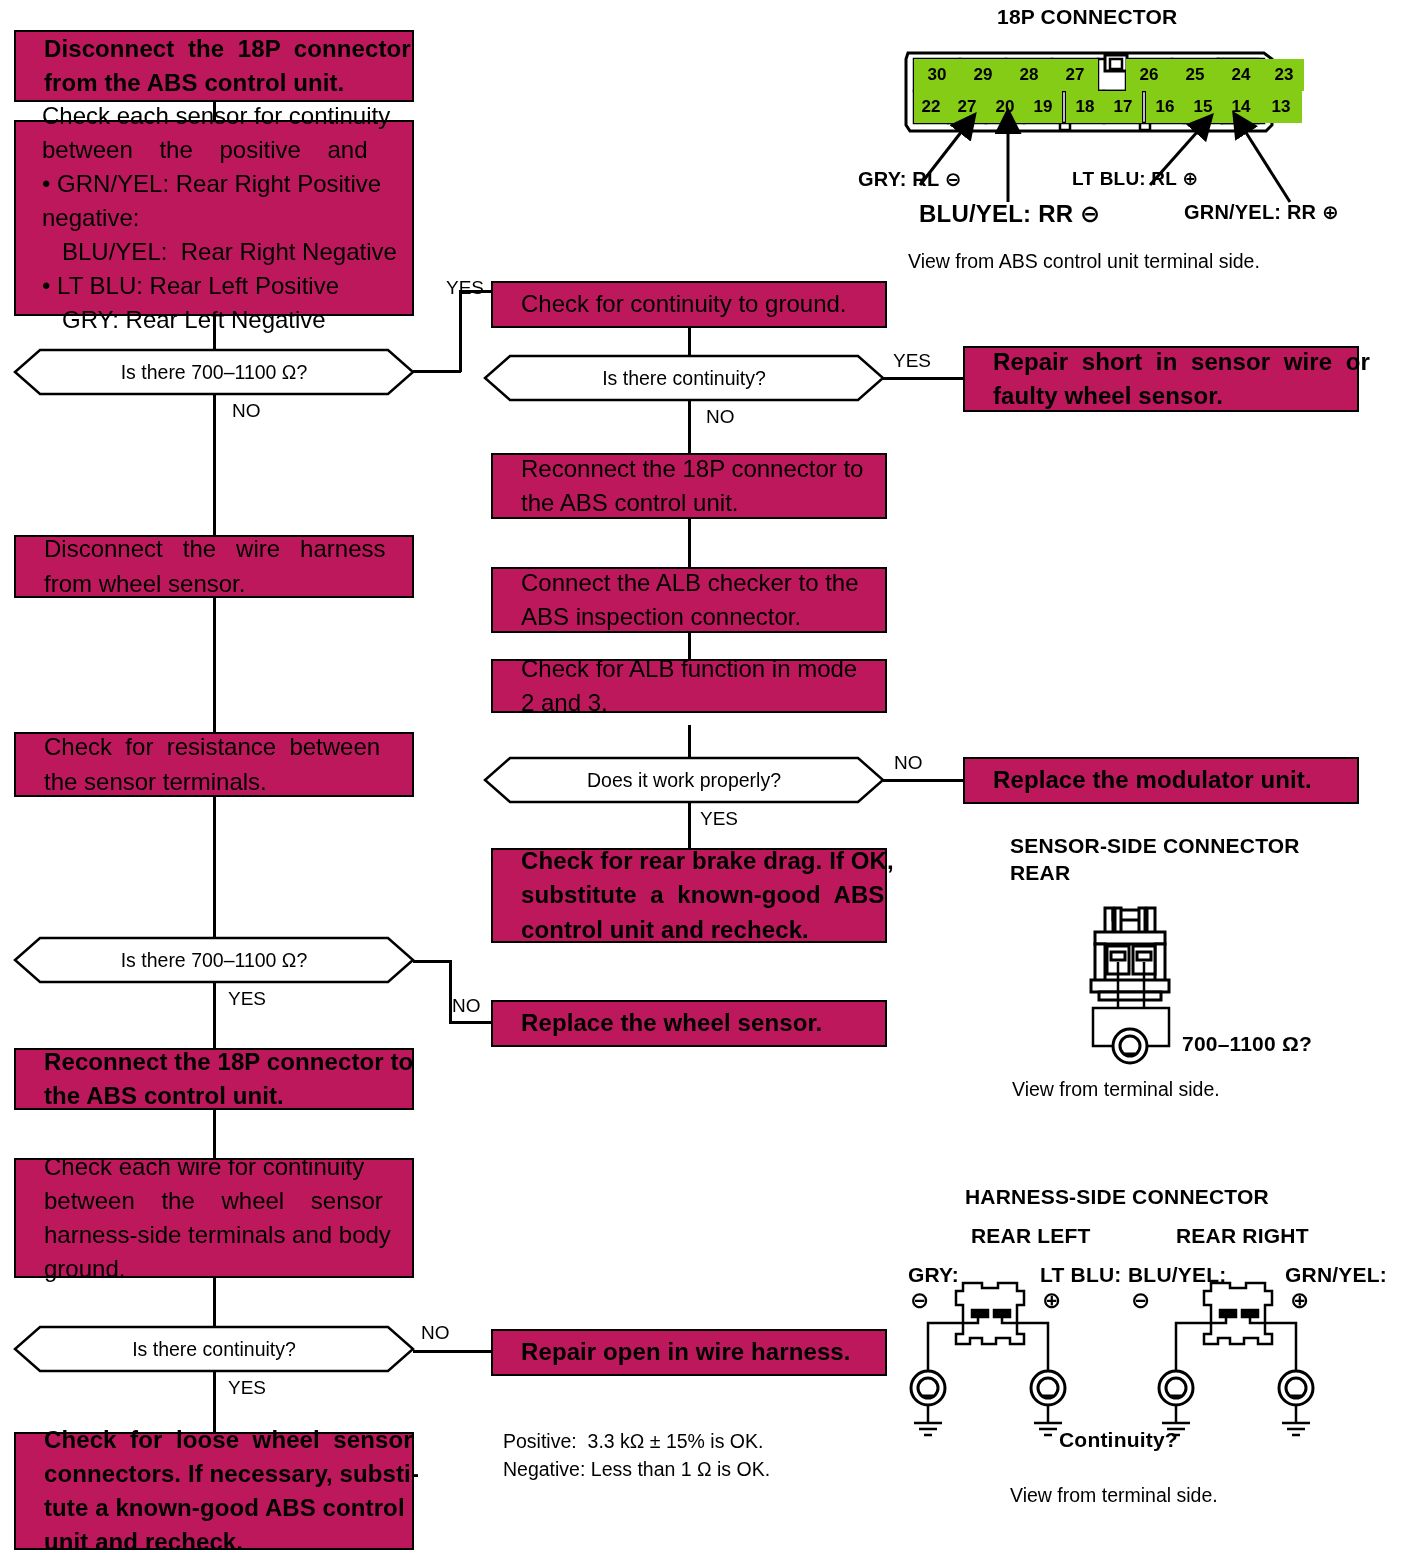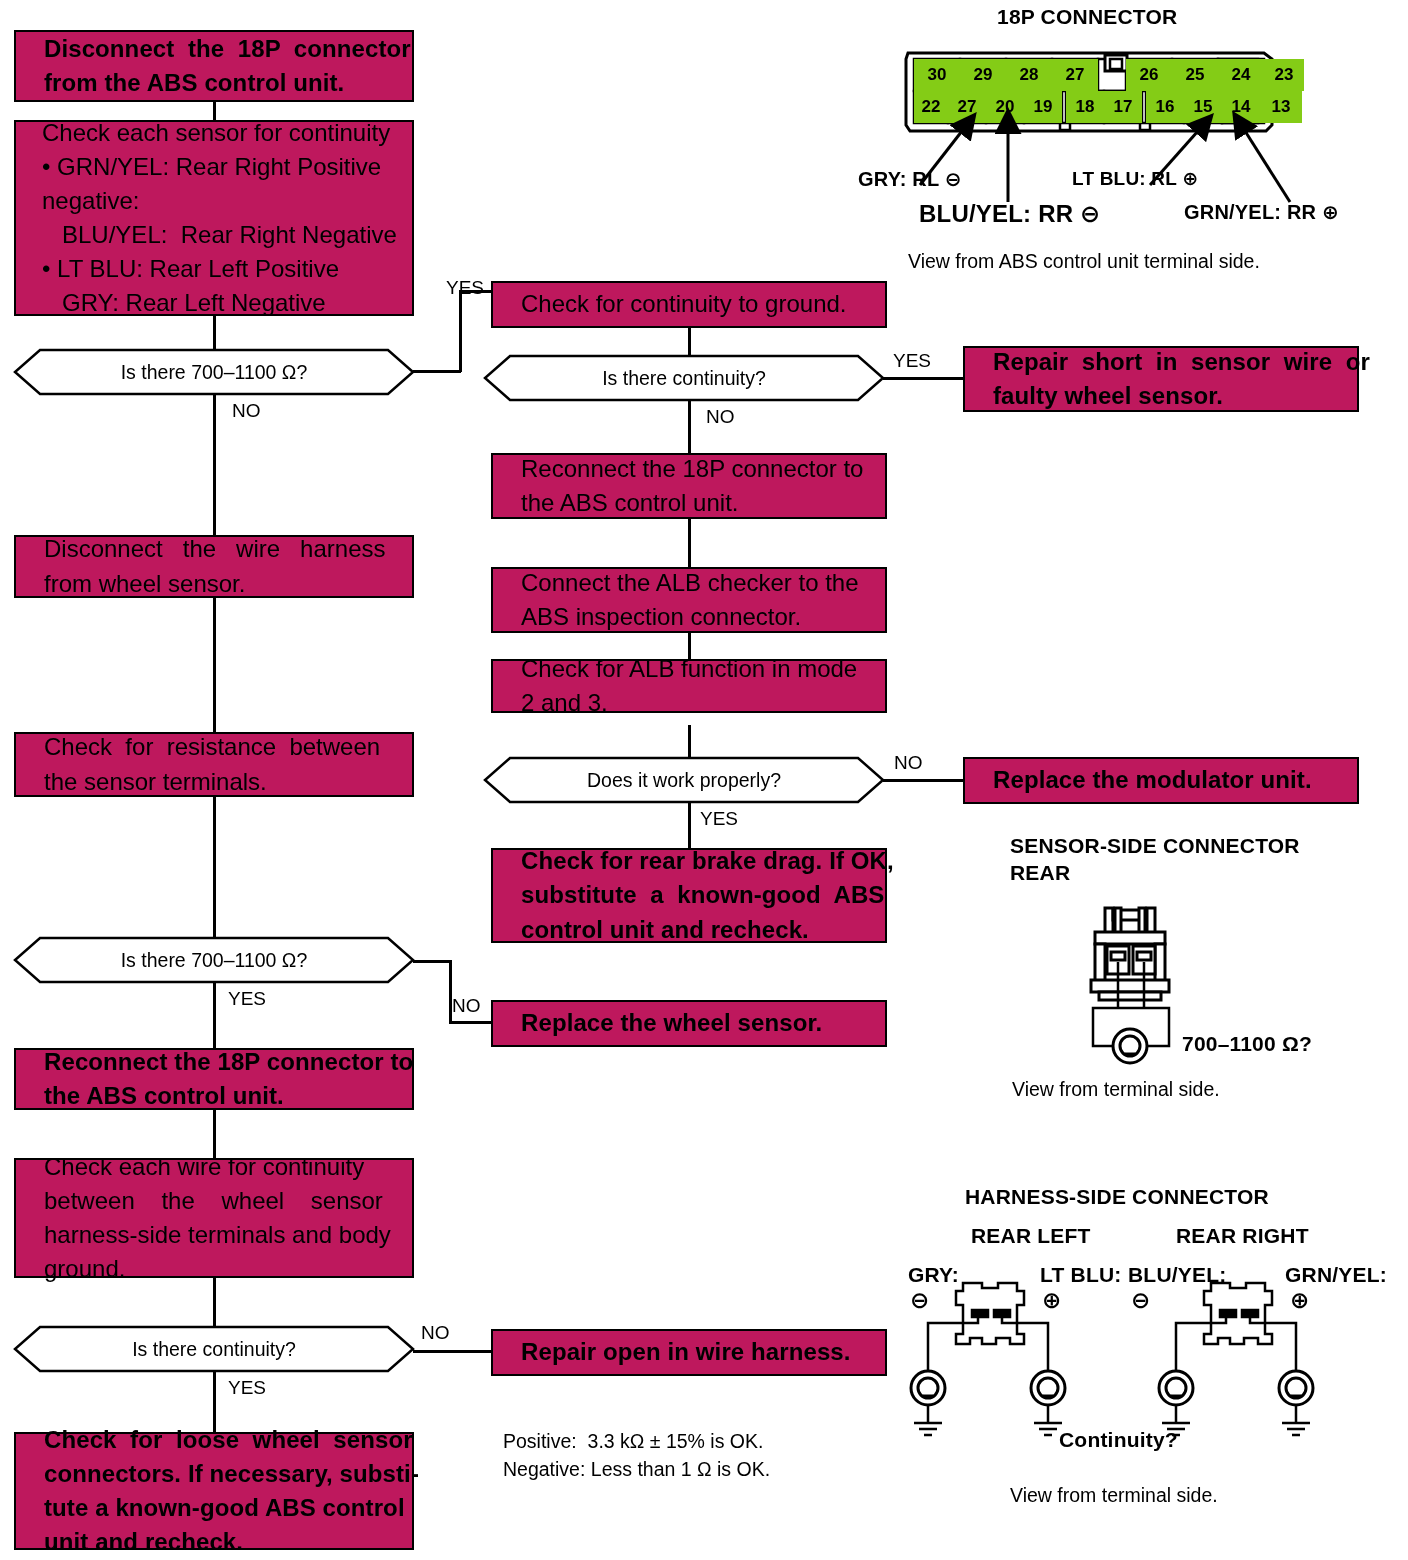--- a/index.html
+++ b/index.html
@@ -58,20 +58,21 @@
   <div class="inner">
     <span class="ln">Disconnect  the  18P  connector</span>
     <span class="ln">from the ABS control unit.</span>
   </div>
 </div>
 <div class="ln-v" style="left:213px;top:102px;height:18px;"></div>
 
 <div class="box" style="left:14px;top:120px;width:400px;height:196px;">
   <div class="inner" style="padding-left:26px;">
     <span class="ln">Check each sensor for continuity</span>
+    <span class="ln">between    the    positive    and</span>
     <span class="ln">• GRN/YEL: Rear Right Positive</span>
     <span class="ln">negative:</span>
     <span class="ln">   BLU/YEL:  Rear Right Negative</span>
     <span class="ln">• LT BLU: Rear Left Positive</span>
     <span class="ln">   GRY: Rear Left Negative</span>
   </div>
 </div>
 <div class="ln-v" style="left:213px;top:316px;height:33px;"></div>
 
 <div class="dia" style="left:14px;top:349px;width:400px;height:46px;">

